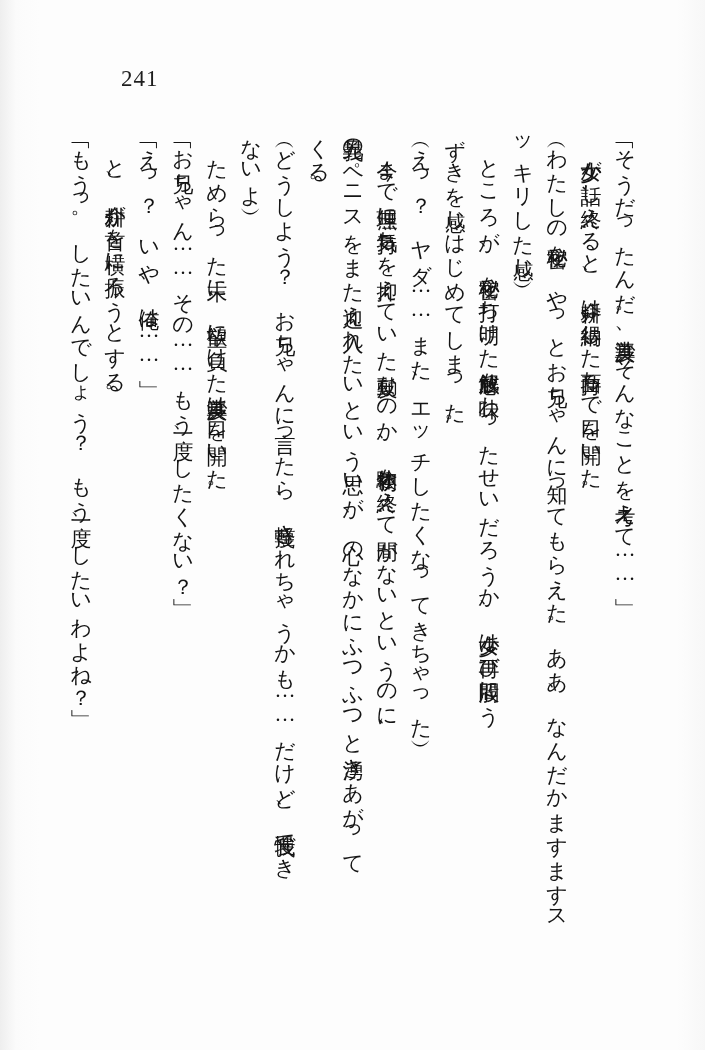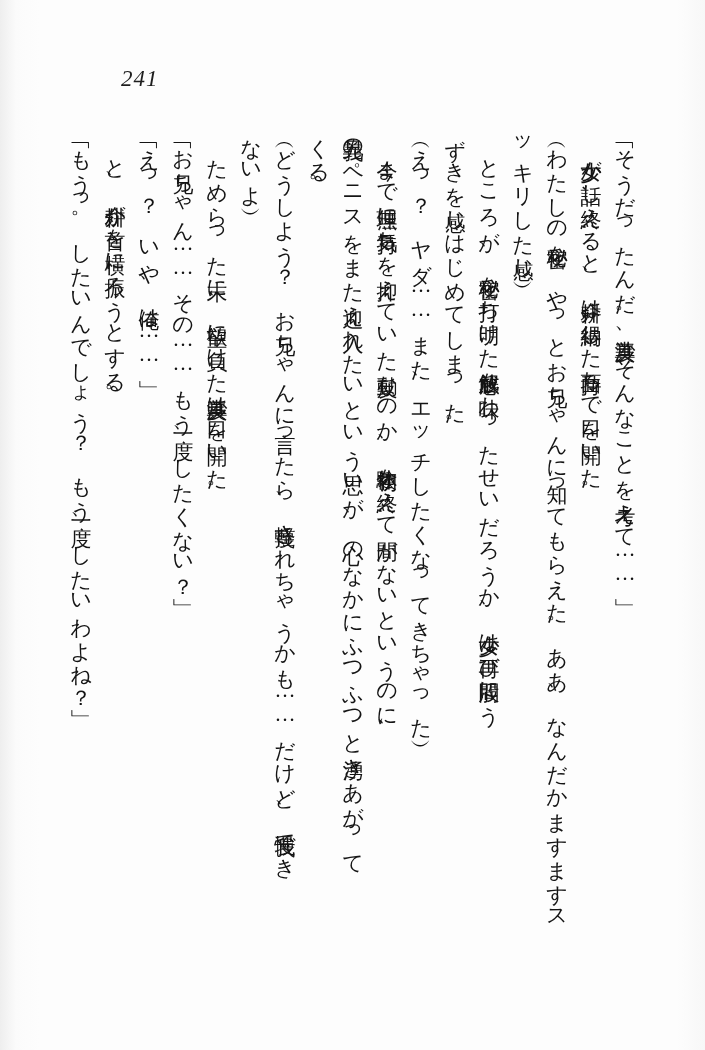--- a/index.html
+++ b/index.html
@@ -16,21 +16,20 @@
   }
   .page {
     position: absolute;
     inset: 0;
     background: linear-gradient(to right, #eeeeee 0px, #fbfbfb 16px, #fdfdfd 40px, #fdfdfd 96%, #f7f7f7 100%);
   }
   .page-number {
     position: absolute;
     top: 66px;
     left: 121px;
-    font-style: italic;
     font-size: 23px;
     letter-spacing: 1px;
     color: #1e1e1e;
   }
   .text-block {
     position: absolute;
     top: 124px;
     right: 63px;
     height: 842px;
     writing-mode: vertical-rl;

